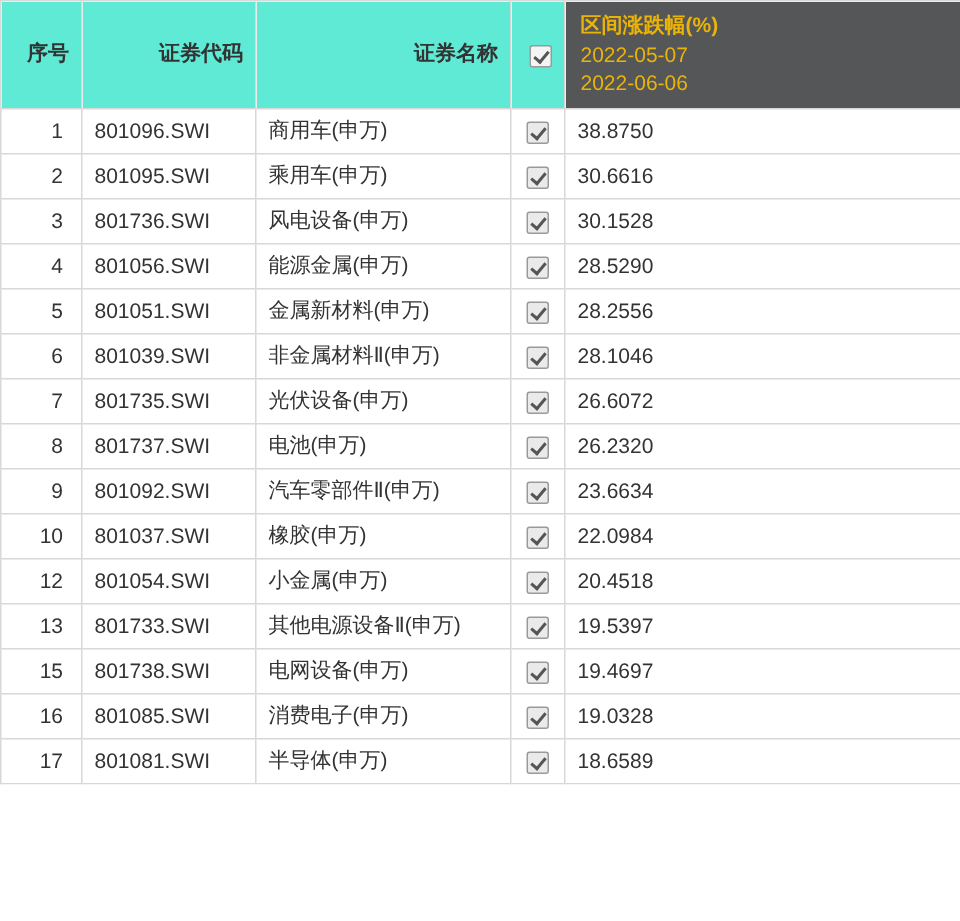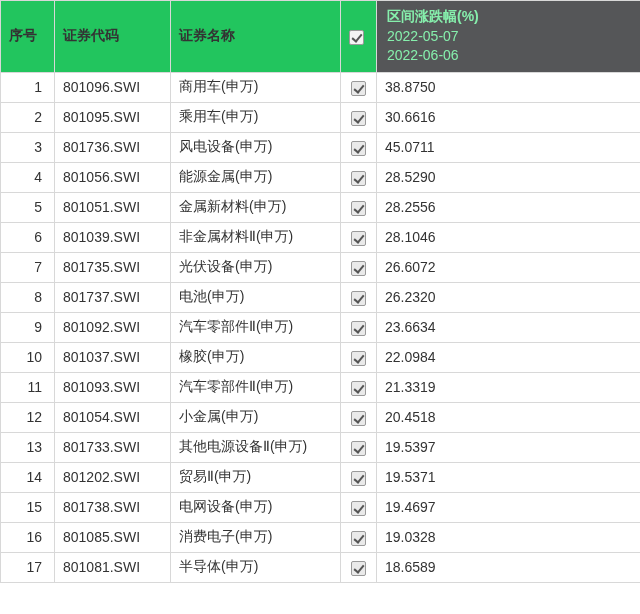--- a/index.html
+++ b/index.html
@@ -18,28 +18,28 @@
   }
   th, td {
     border: 1px solid #d8d8d8;
     padding: 0 8px;
     height: 30px;
     vertical-align: middle;
     overflow: hidden;
     white-space: nowrap;
   }
   thead th {
-    background: #22c55e;
+    background: #5eead4;
     font-weight: bold;
-    text-align: left;
+    text-align: right;
     height: 68px;
   }
   thead th.dark {
     background: #555658;
-    color: #86efac;
+    color: #eab308;
     text-align: left;
     padding: 6px 10px;
     line-height: 1.4;
     font-weight: normal;
   }
   thead th.dark .hdr-title { font-weight: bold; }
   col.c-idx   { width: 54px; }
   col.c-code  { width: 116px; }
   col.c-name  { width: 170px; }
   col.c-chk   { width: 36px; }
@@ -109,21 +109,21 @@
         <td class="code">801095.SWI</td>
         <td class="name">乘用车(申万)</td>
         <td class="chk"><span class="cb"></span></td>
         <td class="val">30.6616</td>
       </tr>
       <tr>
         <td class="idx">3</td>
         <td class="code">801736.SWI</td>
         <td class="name">风电设备(申万)</td>
         <td class="chk"><span class="cb"></span></td>
-        <td class="val">45.0711</td>
+        <td class="val">30.1528</td>
       </tr>
       <tr>
         <td class="idx">4</td>
         <td class="code">801056.SWI</td>
         <td class="name">能源金属(申万)</td>
         <td class="chk"><span class="cb"></span></td>
         <td class="val">28.5290</td>
       </tr>
       <tr>
         <td class="idx">5</td>
@@ -161,46 +161,32 @@
         <td class="val">23.6634</td>
       </tr>
       <tr>
         <td class="idx">10</td>
         <td class="code">801037.SWI</td>
         <td class="name">橡胶(申万)</td>
         <td class="chk"><span class="cb"></span></td>
         <td class="val">22.0984</td>
       </tr>
       <tr>
-        <td class="idx">11</td>
-        <td class="code">801093.SWI</td>
-        <td class="name">汽车零部件Ⅱ(申万)</td>
-        <td class="chk"><span class="cb"></span></td>
-        <td class="val">21.3319</td>
-      </tr>
-      <tr>
         <td class="idx">12</td>
         <td class="code">801054.SWI</td>
         <td class="name">小金属(申万)</td>
         <td class="chk"><span class="cb"></span></td>
         <td class="val">20.4518</td>
       </tr>
       <tr>
         <td class="idx">13</td>
         <td class="code">801733.SWI</td>
         <td class="name">其他电源设备Ⅱ(申万)</td>
         <td class="chk"><span class="cb"></span></td>
         <td class="val">19.5397</td>
-      </tr>
-      <tr>
-        <td class="idx">14</td>
-        <td class="code">801202.SWI</td>
-        <td class="name">贸易Ⅱ(申万)</td>
-        <td class="chk"><span class="cb"></span></td>
-        <td class="val">19.5371</td>
       </tr>
       <tr>
         <td class="idx">15</td>
         <td class="code">801738.SWI</td>
         <td class="name">电网设备(申万)</td>
         <td class="chk"><span class="cb"></span></td>
         <td class="val">19.4697</td>
       </tr>
       <tr>
         <td class="idx">16</td>

